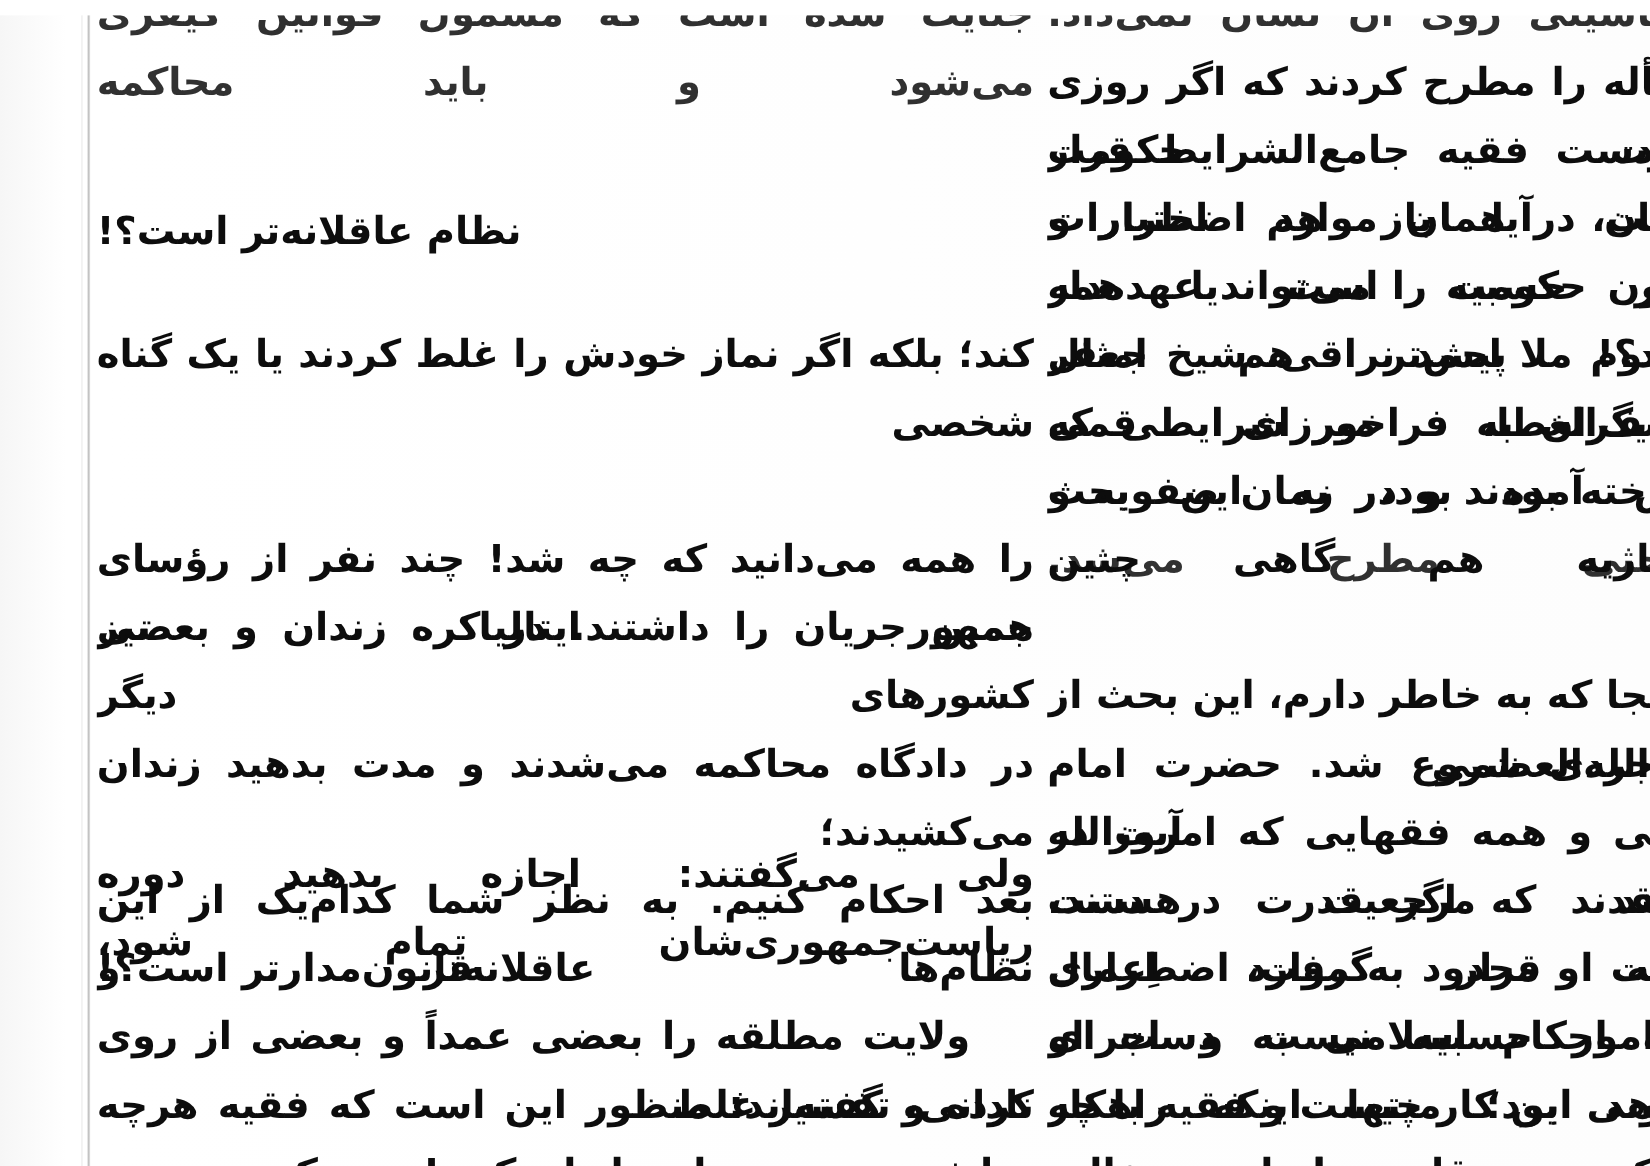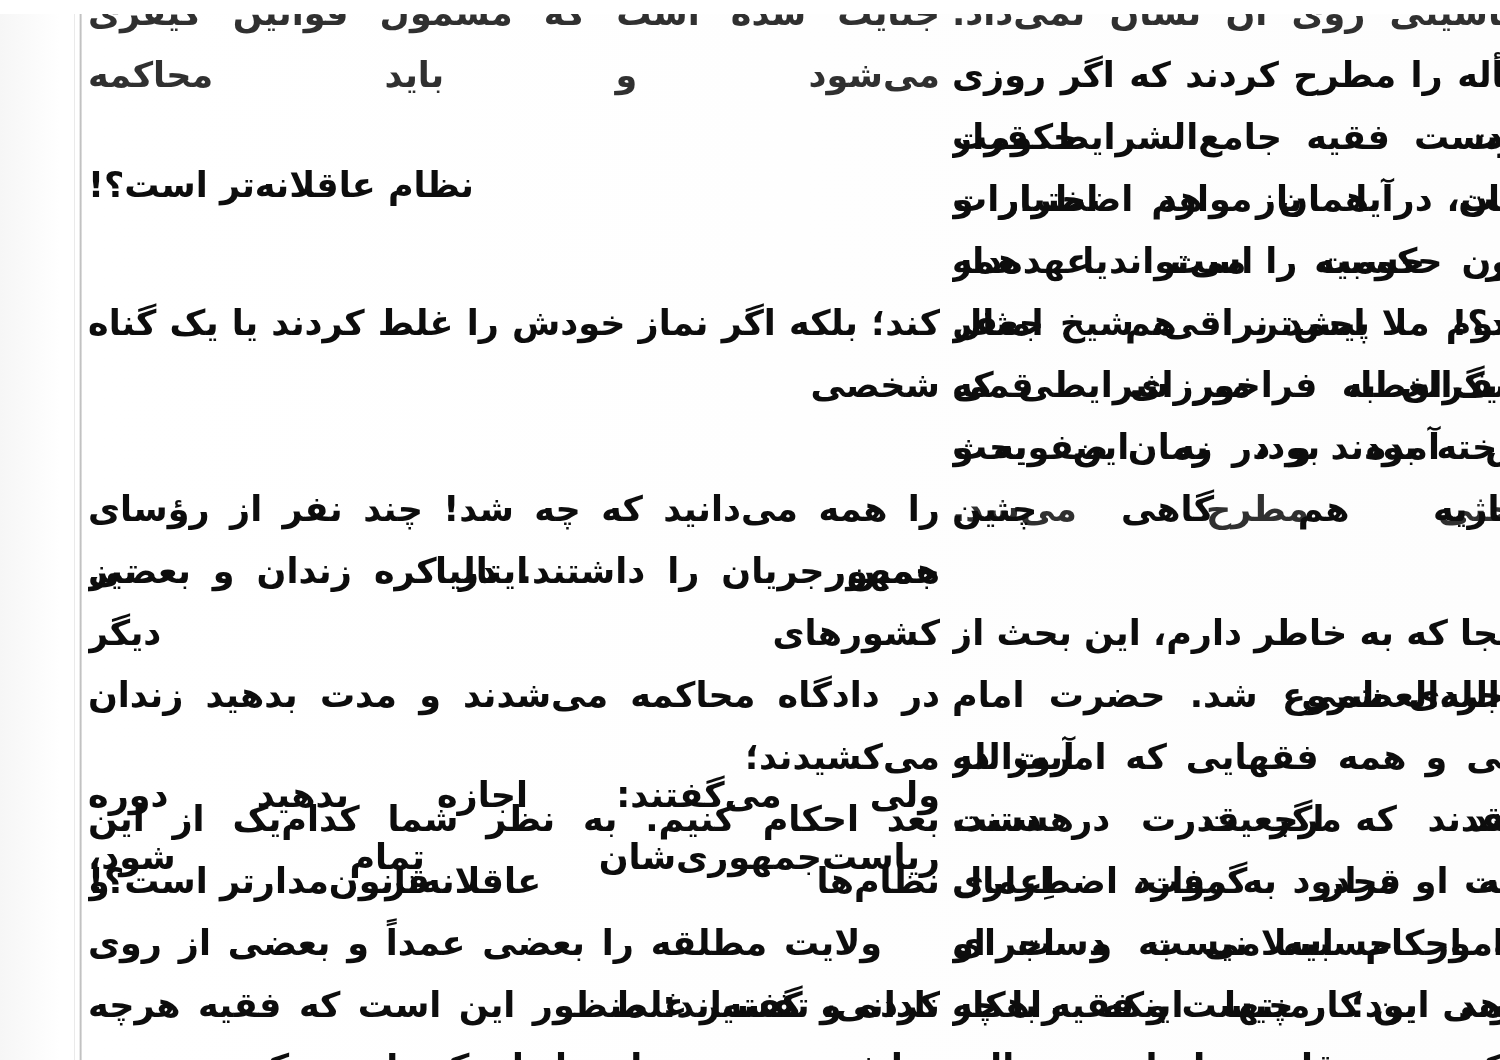--- a/index.html
+++ b/index.html
@@ -118,21 +118,21 @@
 <body>
 
 <div id="page">
 
   <div class="paper-tone"></div>
   <div class="page-edge-line secondary"></div>
   <div class="page-edge-line"></div>
 
   <div class="column col-left" id="colLeft">
       <div class="line justify clip-top" style="top: -18px;">جنایت شده است که مشمول قوانین کیفری می‌شود و باید محاکمه</div>
-      <div class="line justify last" style="top: 154px;">نظام عاقلانه‌تر است؟!</div>
+      <div class="line justify last" style="top: 180px;">نظام عاقلانه‌تر است؟!</div>
       <div class="line justify" style="top: 292px;">کند؛ بلکه اگر نماز خودش را غلط کردند یا یک گناه شخصی</div>
       <div class="line justify" style="top: 478px;">را همه می‌دانید که چه شد! چند نفر از رؤسای جمهور ایتالیا نیز</div>
       <div class="line justify" style="top: 540px;">همین جریان را داشتند. در کره زندان و بعضی کشورهای دیگر</div>
       <div class="line justify" style="top: 664px;">در دادگاه محاکمه می‌شدند و مدت بدهید زندان می‌کشیدند؛</div>
       <div class="line justify" style="top: 764px;">ولی می‌گفتند: اجازه بدهید دوره ریاست‌جمهوری‌شان تمام شود،</div>
       <div class="line justify" style="top: 788px;">بعد احکام کنیم. به نظر شما کدام‌یک از این نظام‌ها عاقلانه‌تر و</div>
       <div class="line justify last" style="top: 850px;">قانون‌مدارتر است؟!</div>
       <div class="line justify last-rtl" style="top: 912px; text-indent: 58px;">ولایت مطلقه را بعضی عمداً و بعضی از روی نادانی، تفسیر غلط</div>
       <div class="line justify" style="top: 974px;">کرده و گفته‌اند: منظور این است که فقیه هرچه میلش است، دستور</div>
       <div class="line justify" style="top: 1036px;">می‌دهد و همه باید عمل کنند! چه کسی چنین چیزی را گفته</div>

